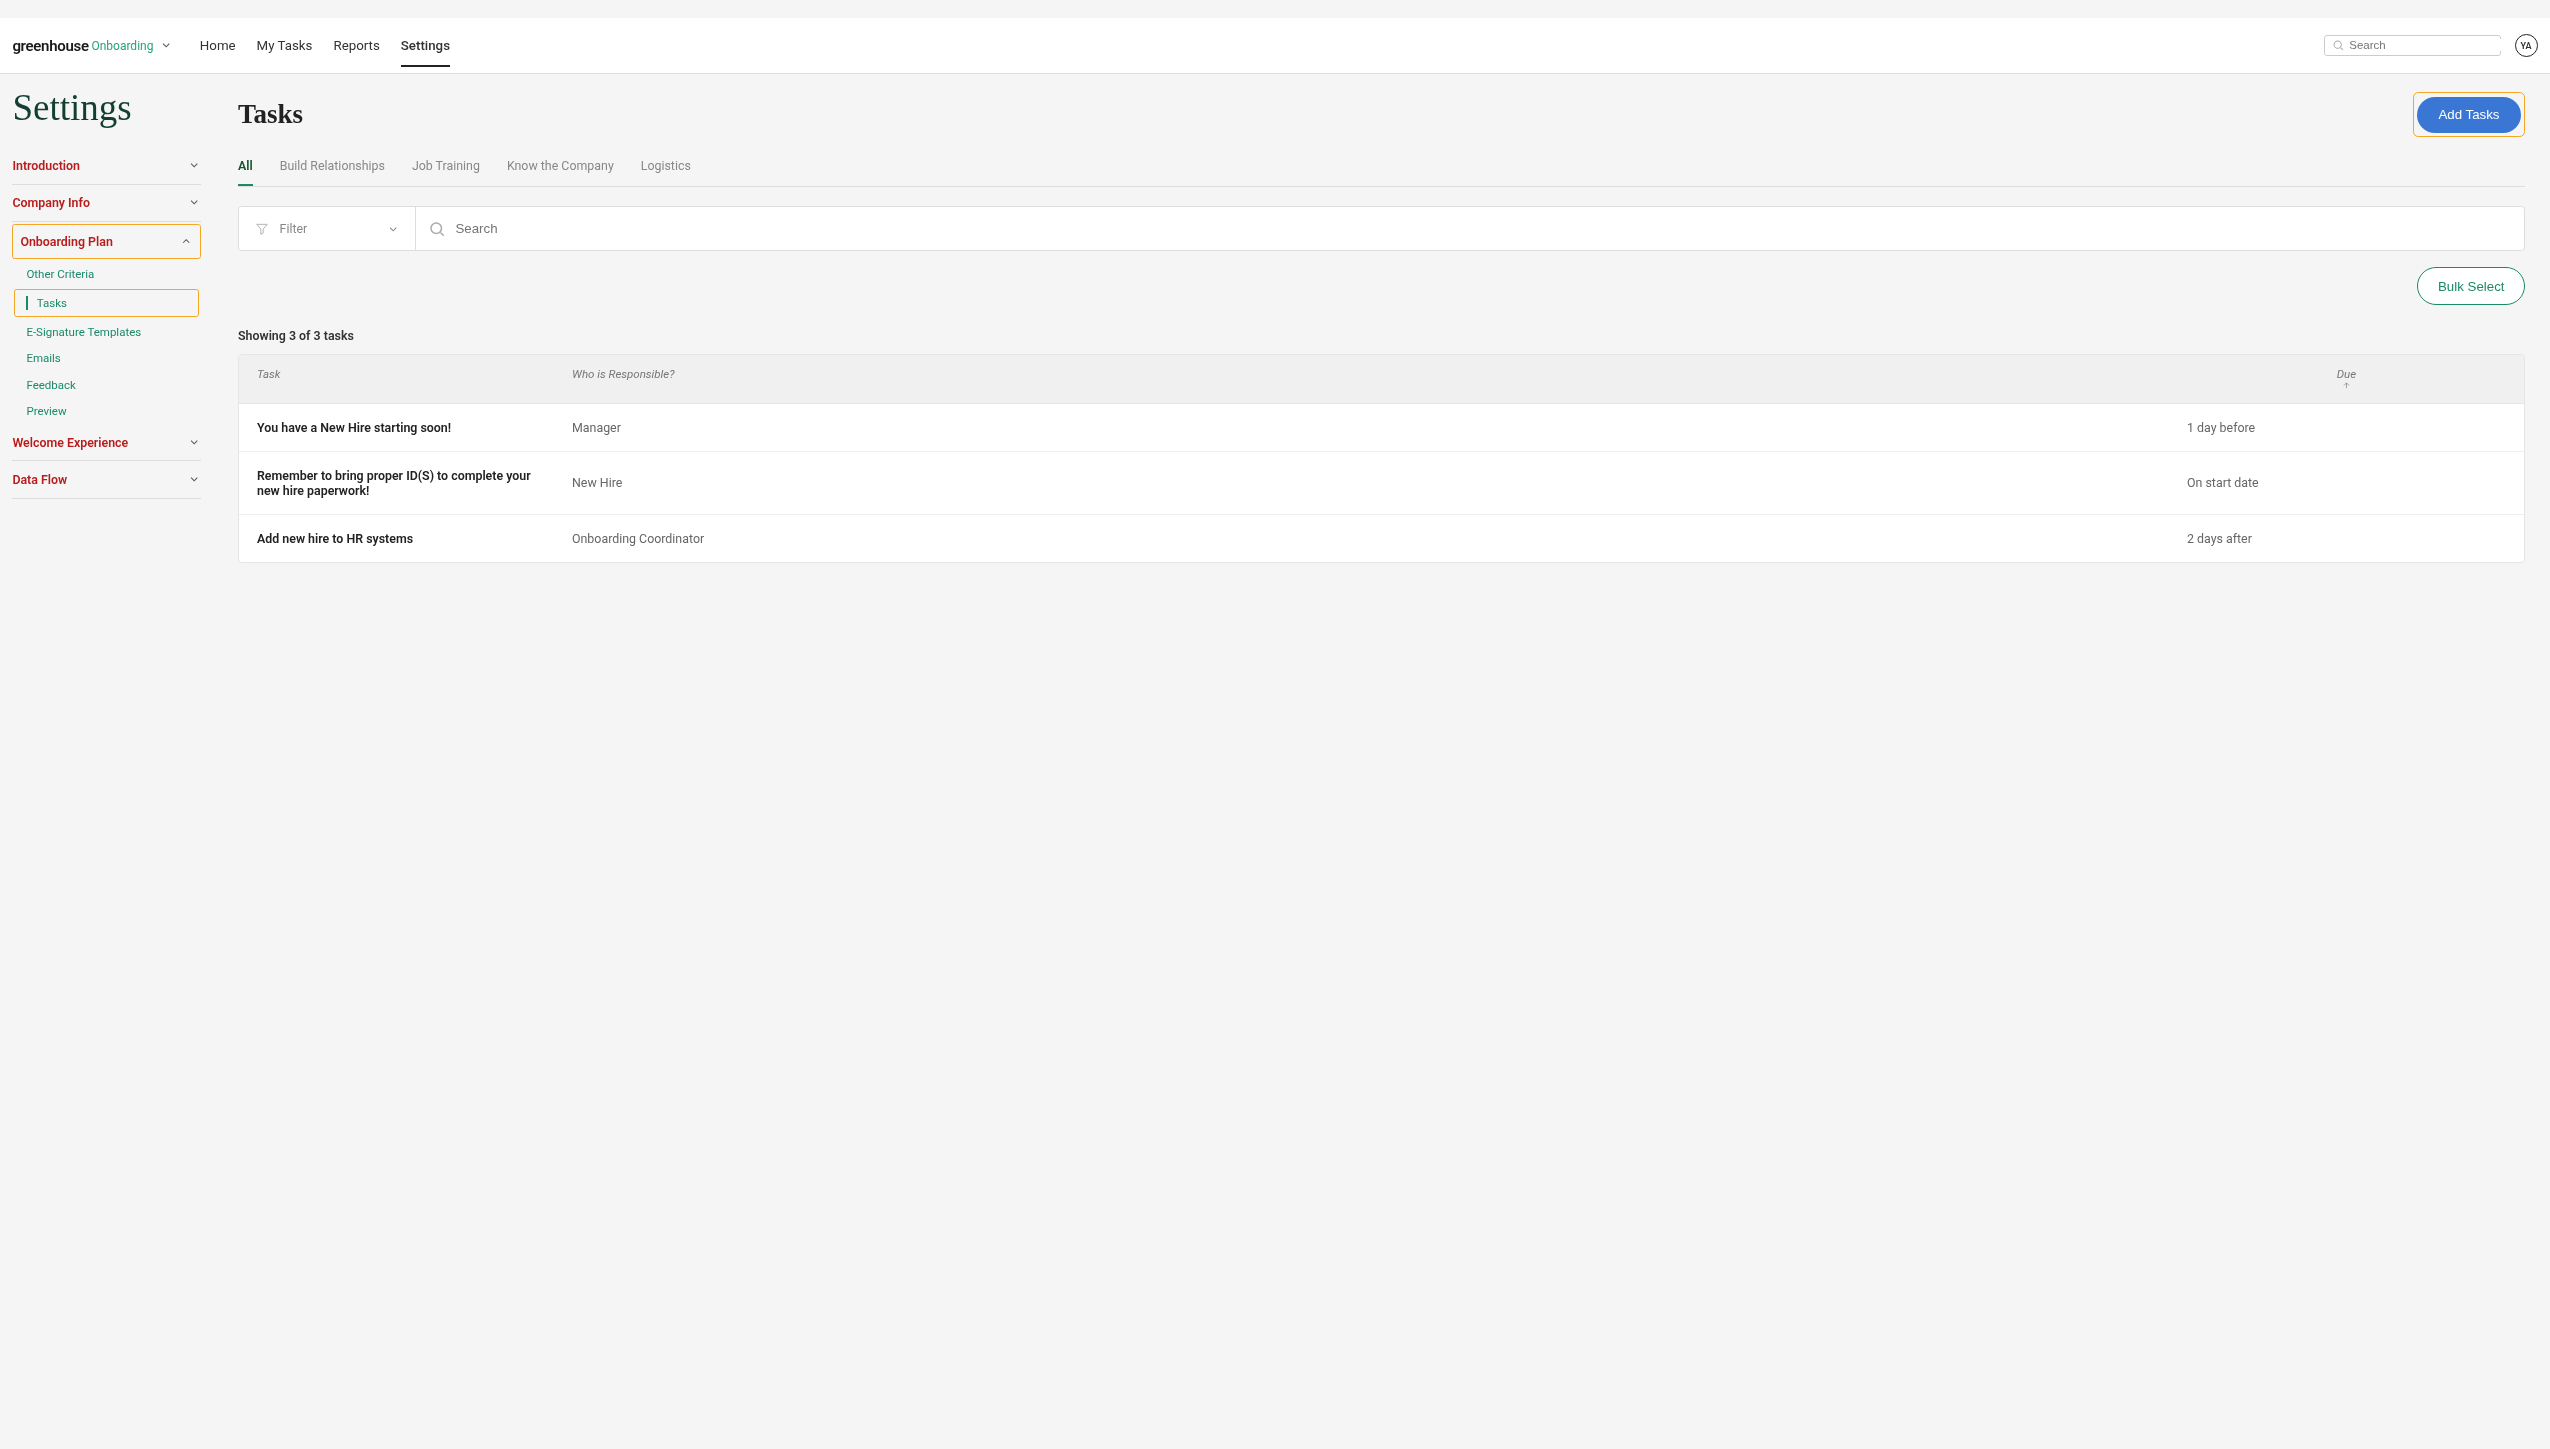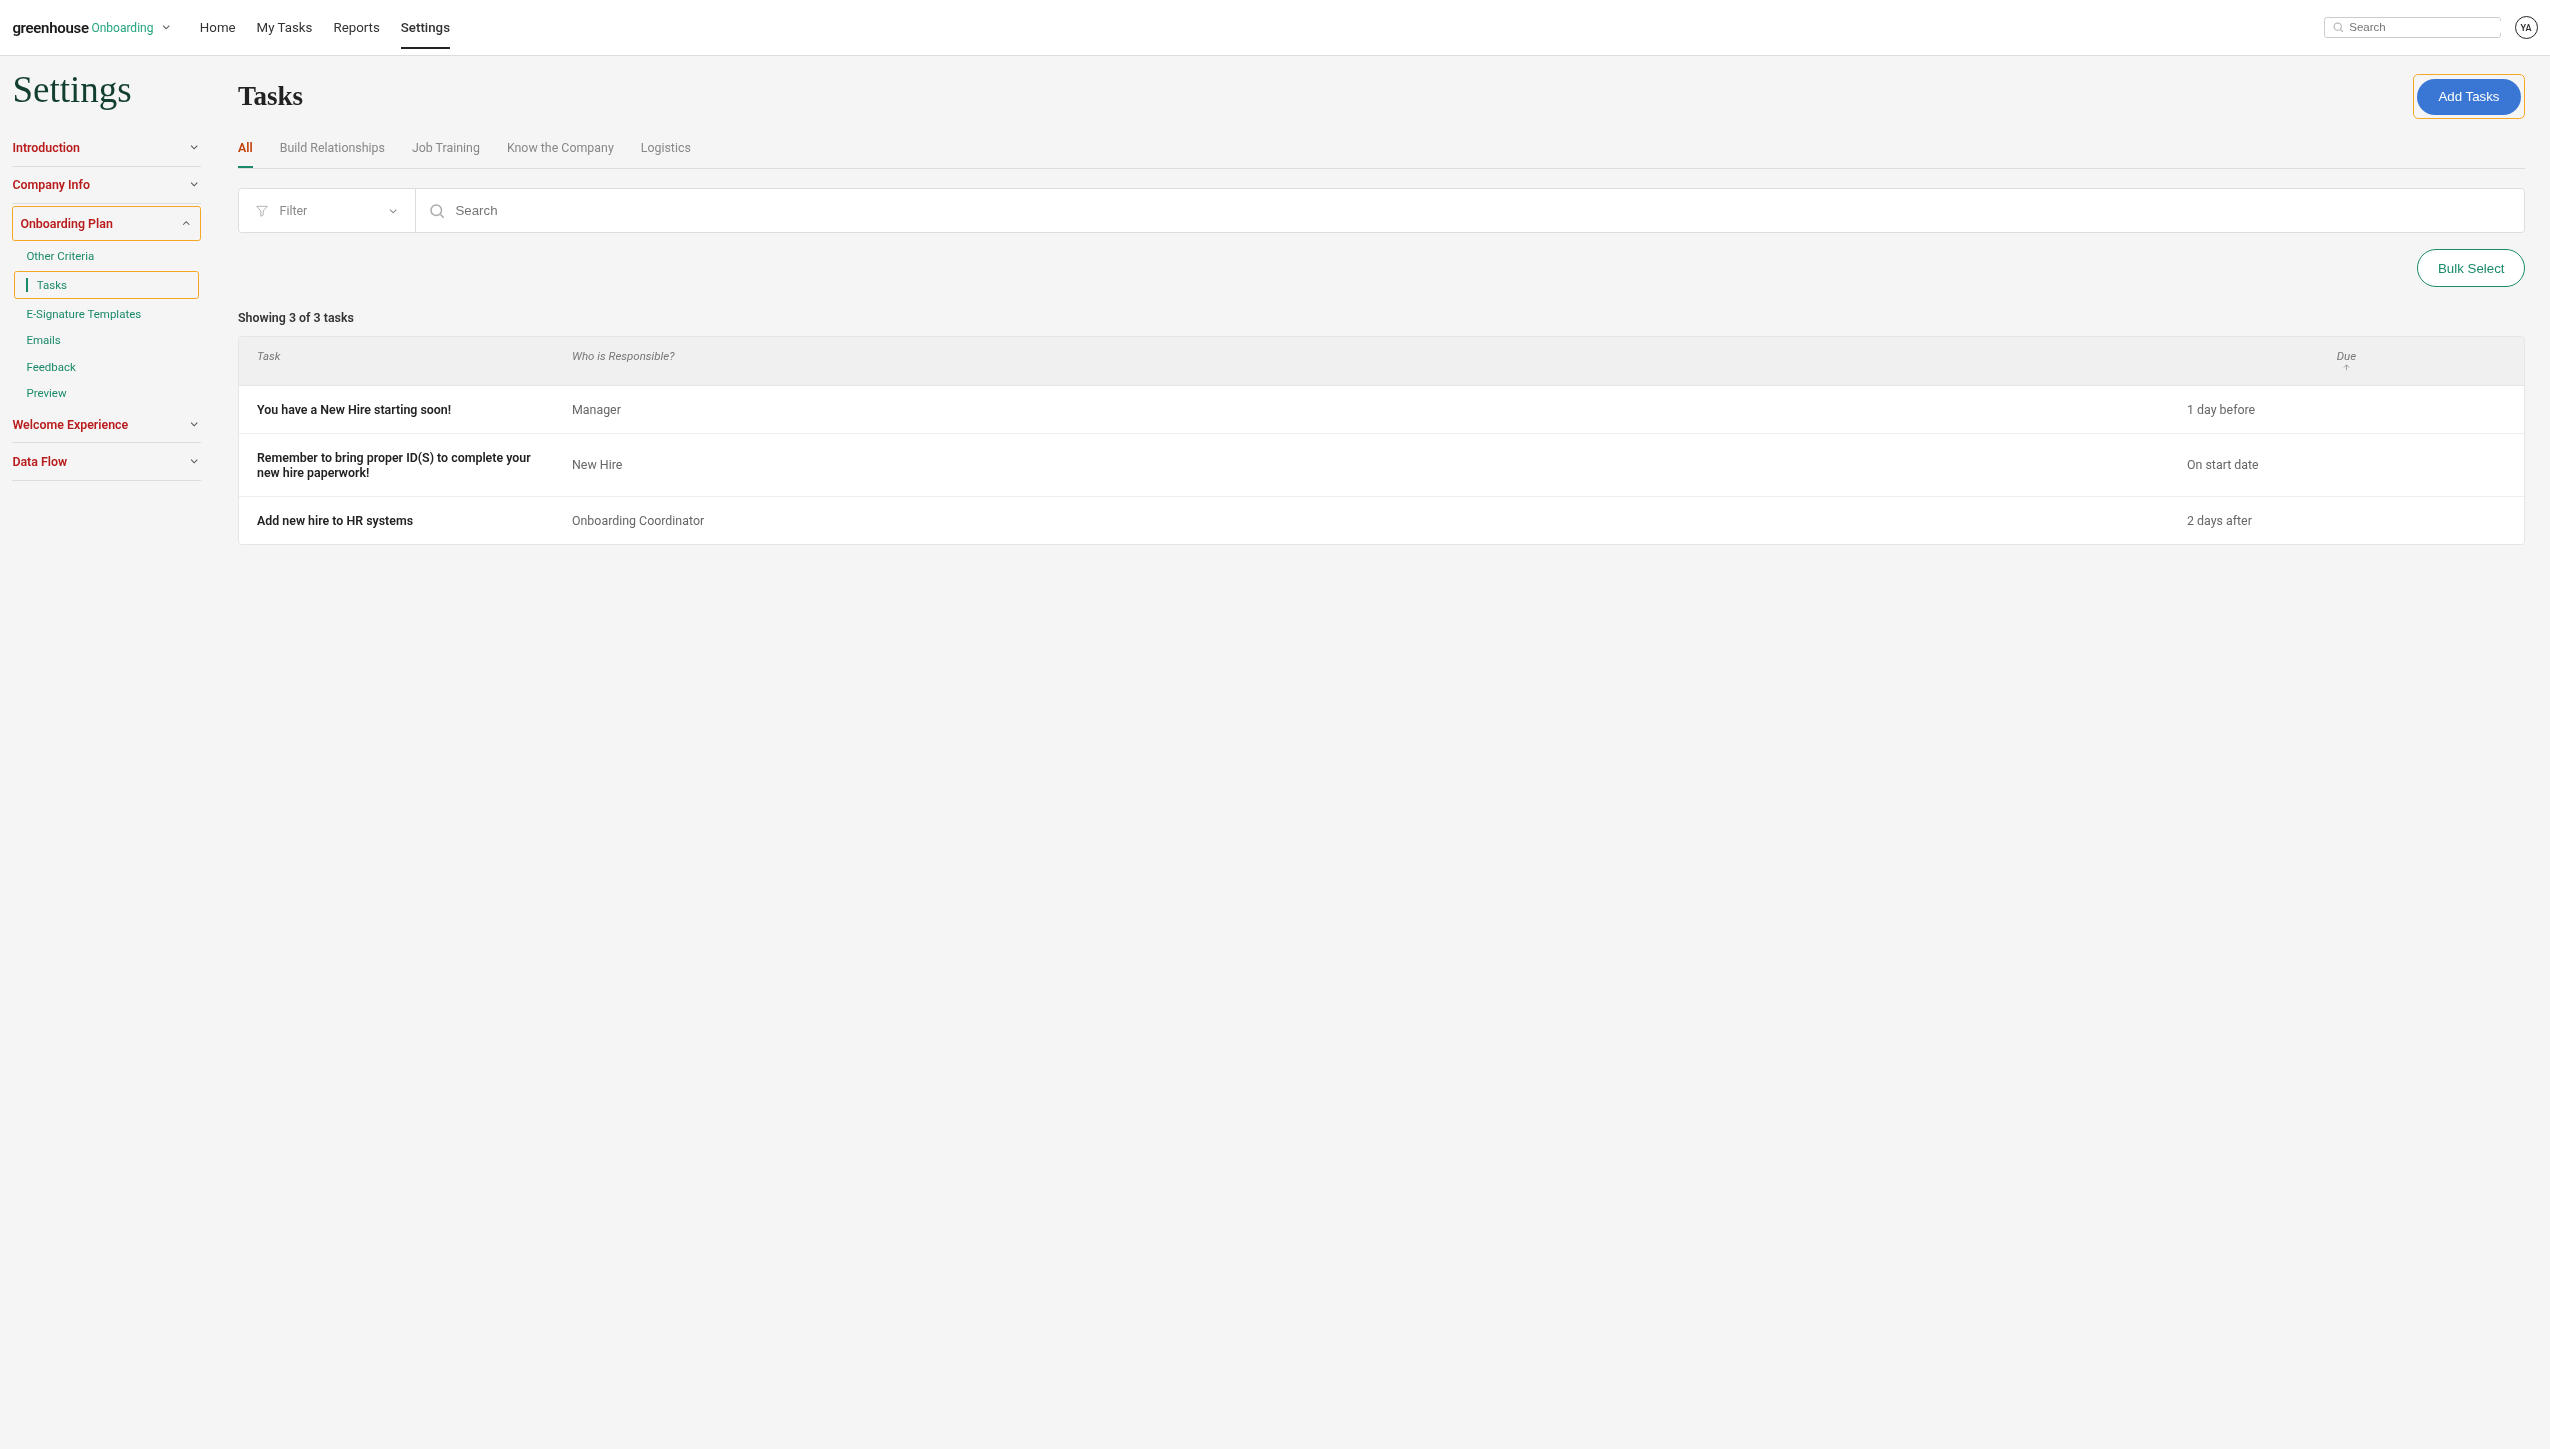--- a/index.html
+++ b/index.html
@@ -11,20 +11,21 @@
     }
     
     
     .top-nav {
       background: #fff;
       border-bottom: 0.9px solid #ddd;
       display: flex;
       align-items: center;
       padding: 0 12.4px;
       height: 56px;
+      margin-top: 18px;
     }
     .logo-wrap { display: flex; align-items: center; }
     .logo-main { font-weight: 600; font-size: 15px; color: #1a1a1a; letter-spacing: -0.3px;}
     .logo-sub { color: #23a57d; font-size: 12px; font-weight: 400; margin-left: 2.7px;}
     .logo-chevron { margin-left: 7px; color: #555; cursor: pointer; }
     .nav-links { display: flex; margin-left: 27px; gap: 21px; }
     .nav-link { color: #333; text-decoration: none; font-size: 13.3px; padding: 14px 0; cursor: pointer; }
     .nav-link.active { font-weight: 500; border-bottom: 2.7px solid #222; padding-bottom: 11.5px; }
     .nav-right { margin-left: auto; display: flex; align-items: center; gap: 14px; }
     .search-box {
@@ -59,21 +60,21 @@
     .main-header { display: flex; justify-content: space-between; align-items: center; margin-bottom: 21px; }
     .main-title { font-family: Georgia, "Times New Roman", serif; font-size: 27px; color: #222; }
     .add-task-wrap { border: 1.8px solid #f5a623; border-radius: 5.3px; padding: 3.5px; }
     .btn-primary {
       background: #3a77d4; color: #fff; border: none; border-radius: 19.5px;
       padding: 10.6px 21px; font-size: 13.3px; cursor: pointer;
     }
     
     .tabs { display: flex; gap: 27px; border-bottom: 0.9px solid #ddd; margin-bottom: 19.5px; }
     .tab { padding: 0 0 10.6px 0; color: #888; cursor: pointer; font-size: 12.4px; }
-    .tab.active { color: #c2410c; font-weight: 600; border-bottom: 2.7px solid #1a8a6a; }
+    .tab.active { color: #14532d; font-weight: 600; border-bottom: 2.7px solid #1a8a6a; }
     
     .filter-row { display: flex; border: 0.9px solid #ddd; border-radius: 3.5px; background: #fff; margin-bottom: 16px; }
     .filter-box {
       display: flex; align-items: center; gap: 10.6px; padding: 14px 16px;
       width: 177px; border-right: 0.9px solid #ddd; color: #888; cursor: pointer;
     }
     .filter-box .flabel { flex: 1; }
     .filter-search { flex: 1; display: flex; align-items: center; padding: 0 12.4px; gap: 9px; }
     .filter-search input { flex: 1; border: none; outline: none; font-size: 13.3px; color: #555; }
     

